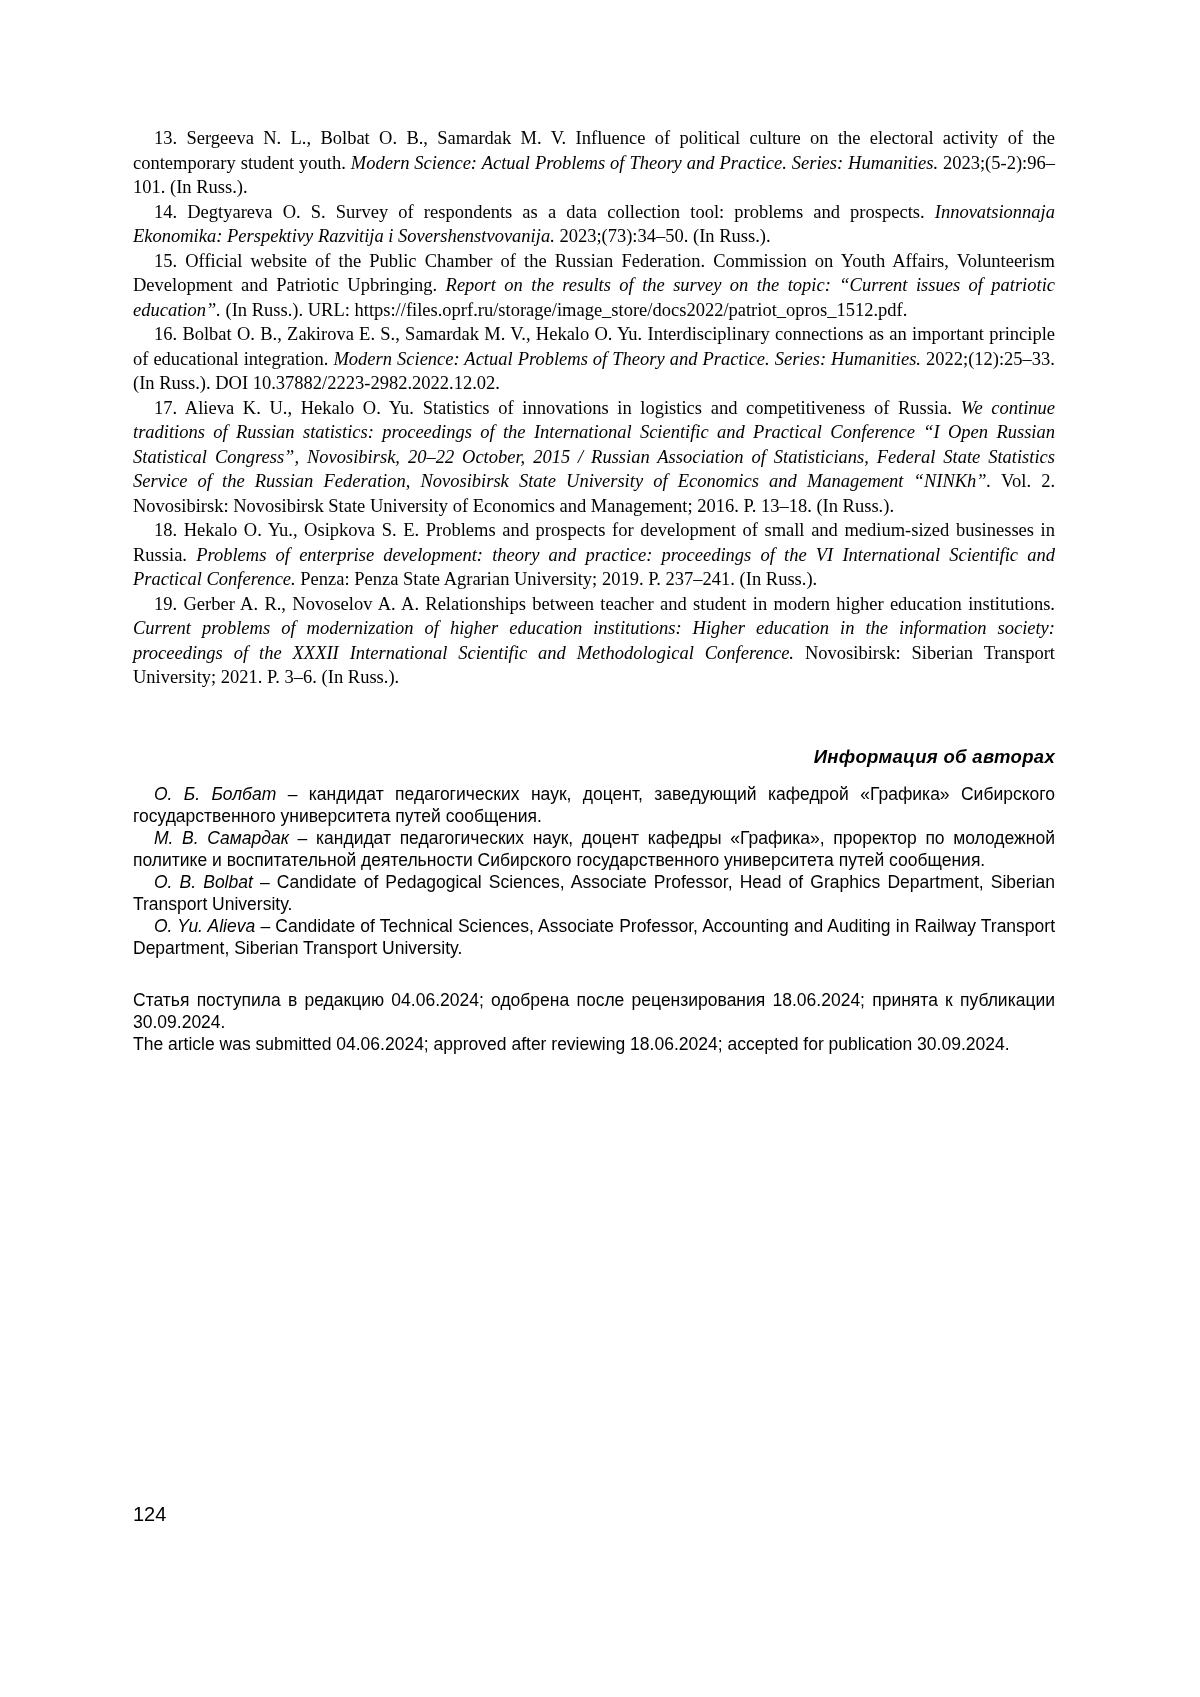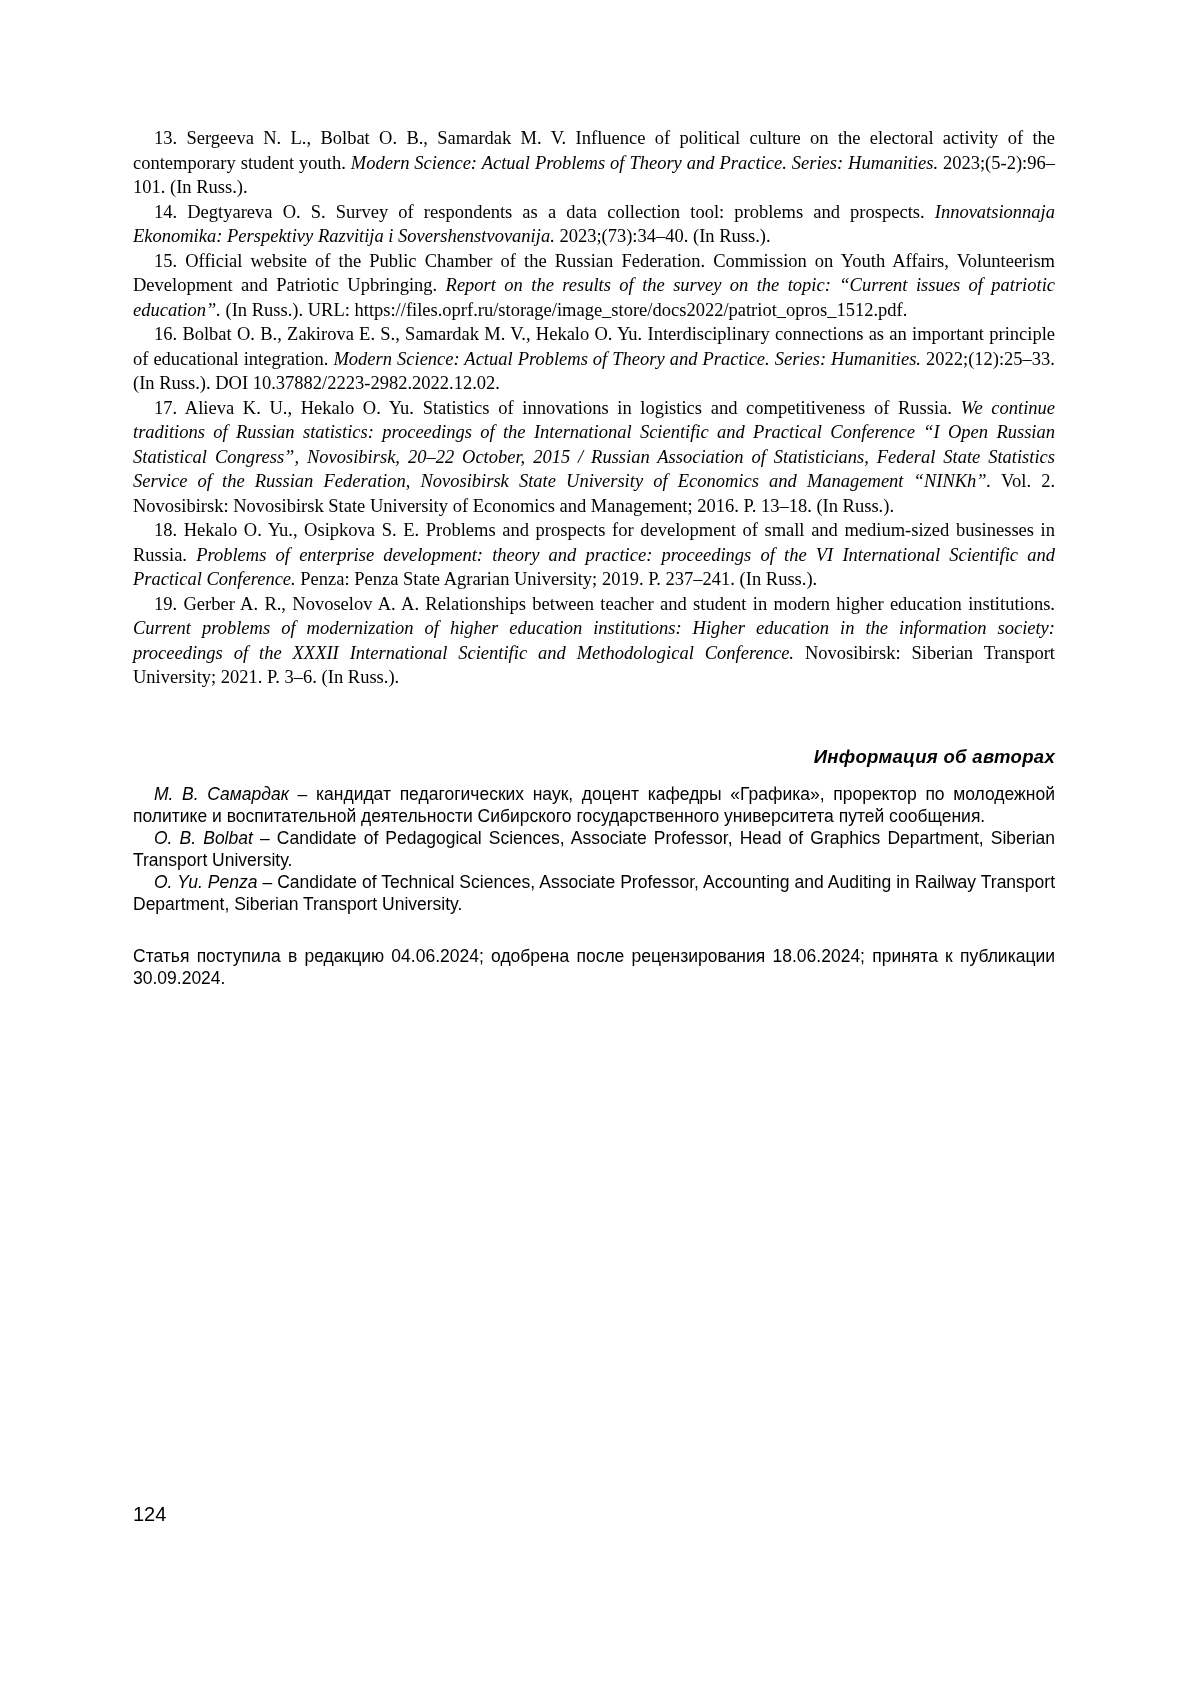--- a/index.html
+++ b/index.html
@@ -70,38 +70,40 @@
   }
 </style>
 </head>
 <body>
 
 <div class="page">
   <div class="content">
 
     <section class="refs">
       <p><span>13. Sergeeva N. L., Bolbat O. B., Samardak M. V. Influence of political culture on the electoral activity of the contemporary student youth. </span><span class="italic">Modern Science: Actual Problems of Theory and Practice. Series: Humanities.</span><span> 2023;(5-2):96–101. (In Russ.).</span></p>
-      <p><span>14. Degtyareva O. S. Survey of respondents as a data collection tool: problems and prospects. </span><span class="italic">Innovatsionnaja Ekonomika: Perspektivy Razvitija i Sovershenstvovanija.</span><span> 2023;(73):34–40. (In Russ.).</span></p>
+      <p><span>14. Degtyareva O. S. Survey of respondents as a data collection tool: problems and prospects. </span><span class="italic">Innovatsionnaja Ekonomika: Perspektivy Razvitija i Sovershenstvovanija.</span><span> 2023;(73):34–50. (In Russ.).</span></p>
       <p><span>15. Official website of the Public Chamber of the Russian Federation. Commission on Youth Affairs, Volunteerism Development and Patriotic Upbringing. </span><span class="italic">Report on the results of the survey on the topic: “Current issues of patriotic education”.</span><span> (In Russ.). URL: https://files.oprf.ru/storage/image_store/docs2022/patriot_opros_1512.pdf.</span></p>
       <p><span>16. Bolbat O. B., Zakirova E. S., Samardak M. V., Hekalo O. Yu. Interdisciplinary connections as an important principle of educational integration. </span><span class="italic">Modern Science: Actual Problems of Theory and Practice. Series: Humanities.</span><span> 2022;(12):25–33. (In Russ.). DOI 10.37882/2223-2982.2022.12.02.</span></p>
       <p><span>17. Alieva K. U., Hekalo O. Yu. Statistics of innovations in logistics and competitiveness of Russia. </span><span class="italic">We continue traditions of Russian statistics: proceedings of the International Scientific and Practical Conference “I Open Russian Statistical Congress”, Novosibirsk, 20–22 October, 2015 / Russian Association of Statisticians, Federal State Statistics Service of the Russian Federation, Novosibirsk State University of Economics and Management “NINKh”.</span><span> Vol. 2. Novosibirsk: Novosibirsk State University of Economics and Management; 2016. P. 13–18. (In Russ.).</span></p>
       <p><span>18. Hekalo O. Yu., Osipkova S. E. Problems and prospects for development of small and medium-sized businesses in Russia. </span><span class="italic">Problems of enterprise development: theory and practice: proceedings of the VI International Scientific and Practical Conference.</span><span> Penza: Penza State Agrarian University; 2019. P. 237–241. (In Russ.).</span></p>
       <p><span>19. Gerber A. R., Novoselov A. A. Relationships between teacher and student in modern higher education institutions. </span><span class="italic">Current problems of modernization of higher education institutions: Higher education in the information society: proceedings of the XXXII International Scientific and Methodological Conference.</span><span> Novosibirsk: Siberian Transport University; 2021. P. 3–6. (In Russ.).</span></p>
     </section>
 
     <h2 class="section-heading heading-ru">Информация об авторах</h2>
     <section class="authors sans">
+      <p><span class="italic">О. Б. Болбат</span><span> – кандидат педагогических наук, доцент, заведующий кафедрой «Графика» Сибирского государственного университета путей сообщения.</span></p>
       <p><span class="italic">М. В. Самардак</span><span> – кандидат педагогических наук, доцент кафедры «Графика», проректор по молодежной политике и воспитательной деятельности Сибирского государственного университета путей сообщения.</span></p>
     </section>
 
     <section class="authors sans">
       <p><span class="italic">O. B. Bolbat</span><span> – Candidate of Pedagogical Sciences, Associate Professor, Head of Graphics Department, Siberian Transport University.</span></p>
-      <p><span class="italic">O. Yu. Penza</span><span> – Candidate of Technical Sciences, Associate Professor, Accounting and Auditing in Railway Transport Department, Siberian Transport University.</span></p>
+      <p><span class="italic">O. Yu. Alieva</span><span> – Candidate of Technical Sciences, Associate Professor, Accounting and Auditing in Railway Transport Department, Siberian Transport University.</span></p>
     </section>
 
     <div class="dates sans">
       <p>Статья поступила в редакцию 04.06.2024; одобрена после рецензирования 18.06.2024; принята к публикации 30.09.2024.</p>
+      <p>The article was submitted 04.06.2024; approved after reviewing 18.06.2024; accepted for publication 30.09.2024.</p>
     </div>
 
   </div>
 
   <div class="page-number sans">124</div>
 </div>
 
 </body></html>

